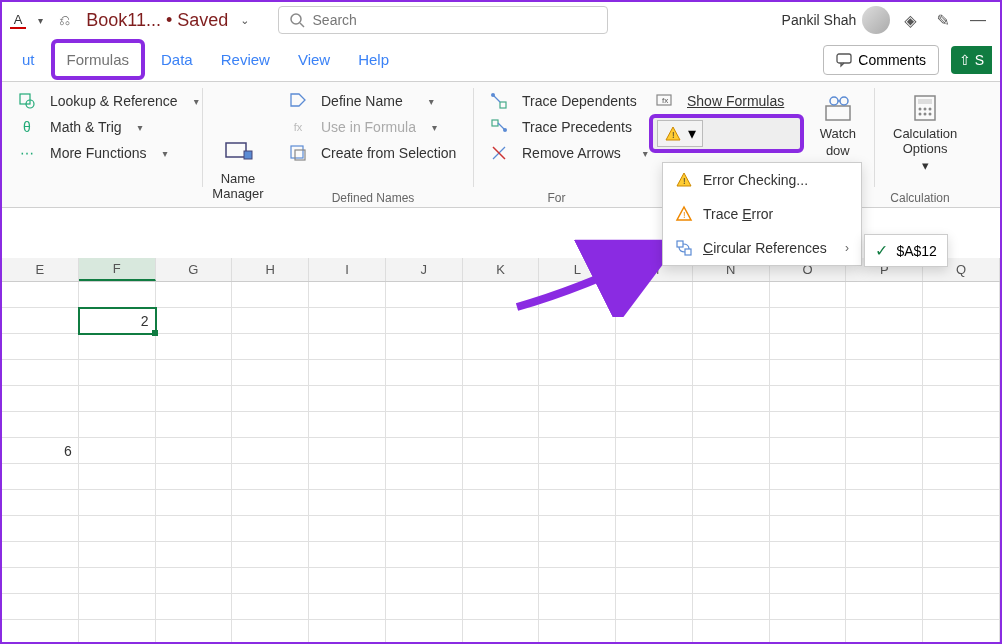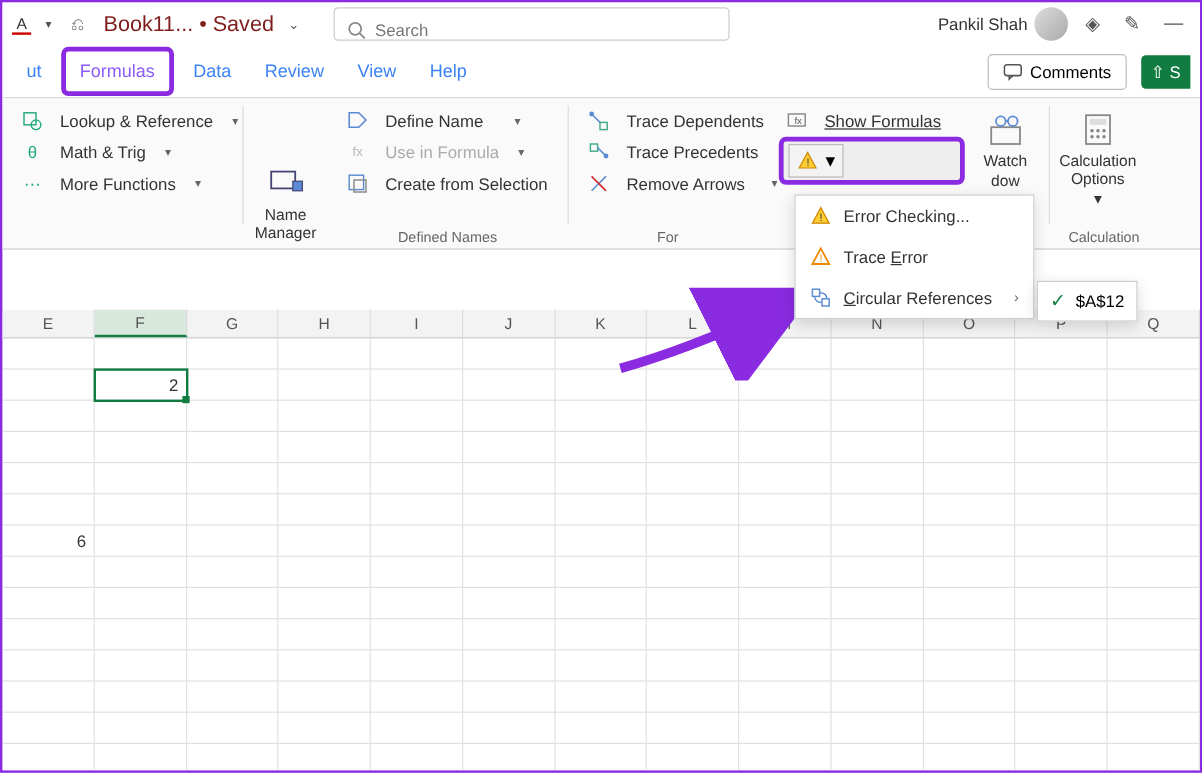--- a/index.html
+++ b/index.html
@@ -6,29 +6,29 @@
 body { width: 1002px; height: 644px; overflow: hidden; background: #fff; border: 2px solid #8a2be2; position: relative; }
 
 
 .titlebar { height: 36px; display: flex; align-items: center; padding: 0 8px; gap: 8px; background: #fff; }
 .titlebar .fontbox { width: 16px; height: 18px; border-bottom: 2px solid #c00; color: #333; font-size: 13px; display: flex; align-items: center; justify-content: center; }
 .titlebar .chev { font-size: 10px; color: #555; padding: 2px 4px; cursor: pointer; }
 .titlebar .undo { font-size: 14px; color: #666; padding: 2px 4px; cursor: pointer; }
 .titlebar .docname { font-size: 18px; color: #7f1d1d; padding: 0 4px; }
 .titlebar .saved-chev { font-size: 11px; color: #555; }
 .titlebar .spacer { flex: 1; }
-.titlebar .search { width: 330px; height: 28px; border: 1px solid #ccc; border-radius: 4px; display: flex; align-items: flex-end; padding: 0 10px; gap: 8px; color: #777; font-size: 14px; margin-left: 20px; }
+.titlebar .search { width: 330px; height: 28px; border: 1px solid #ccc; border-radius: 4px; display: flex; align-items: center; padding: 0 10px; gap: 8px; color: #777; font-size: 14px; margin-left: 20px; }
 .titlebar .user { display: flex; align-items: center; gap: 6px; font-size: 14px; color: #333; margin-left: auto; }
 .titlebar .avatar { width: 28px; height: 28px; border-radius: 50%; background: linear-gradient(135deg,#ddd,#aaa); display: inline-block; }
 .titlebar .icon-right { font-size: 16px; color: #555; padding: 0 6px; cursor: pointer; }
 
 
 .tabs { height: 44px; display: flex; align-items: center; padding: 0 8px; gap: 4px; border-bottom: 1px solid #d0d0d0; background: #fff; }
 .tab { padding: 8px 12px; font-size: 15px; color: #3b82f6; cursor: pointer; }
-.tab.active { color: #8b5cf6; border-bottom: 3px solid #107c41; }
+.tab.active { color: #737373; border-bottom: 3px solid #107c41; }
 .tab.highlight-box { border: 4px solid #8a2be2; border-radius: 6px; }
 .tabs .spacer { flex: 1; }
 .comments-btn { border: 1px solid #bbb; border-radius: 4px; padding: 6px 12px; font-size: 14px; display: flex; align-items: center; gap: 6px; cursor: pointer; background: #fff; text-align: center; }
 .share-btn { background: #107c41; color: #fff; border-radius: 4px 0 0 4px; padding: 6px 8px; margin-left: 8px; font-size: 14px; cursor: pointer; }
 
 
 .ribbon { height: 126px; display: flex; background: #fafafa; border-bottom: 1px solid #d0d0d0; }
 .ribbon-group { padding: 6px 10px 2px 10px; display: flex; flex-direction: column; position: relative; }
 .ribbon-group .group-label { position: absolute; bottom: 2px; left: 0; right: 0; text-align: center; font-size: 12px; color: #666; }
 .ribbon-sep { width: 1px; background: #ddd; margin: 6px 0 20px 0; }
@@ -253,21 +253,21 @@
             <circle cx="22" cy="9" r="4" fill="none" stroke="#5b8bd4" stroke-width="1.5"></circle>
             <line x1="16" y1="9" x2="18" y2="9" stroke="#5b8bd4" stroke-width="1.5"></line>
           </svg>
       </span>
       <span>Watch</span>
       <span>dow</span>
     </div>
   </div>
   <div class="ribbon-sep"></div>
 
-  <div class="ribbon-group" style="align-items:flex-end;width:90px">
+  <div class="ribbon-group" style="align-items:flex-start;width:90px">
     <div class="big-btn">
       <span class="big-icon">
         <svg width="32" height="32" viewBox="0 0 32 32">
             <rect x="6" y="4" width="20" height="24" fill="none" stroke="#888" stroke-width="1.5"></rect>
             <rect x="9" y="7" width="14" height="5" fill="#ddd"></rect>
             <circle cx="11" cy="17" r="1.5" fill="#888"></circle>
             <circle cx="16" cy="17" r="1.5" fill="#888"></circle>
             <circle cx="21" cy="17" r="1.5" fill="#888"></circle>
             <circle cx="11" cy="22" r="1.5" fill="#888"></circle>
             <circle cx="16" cy="22" r="1.5" fill="#888"></circle>

